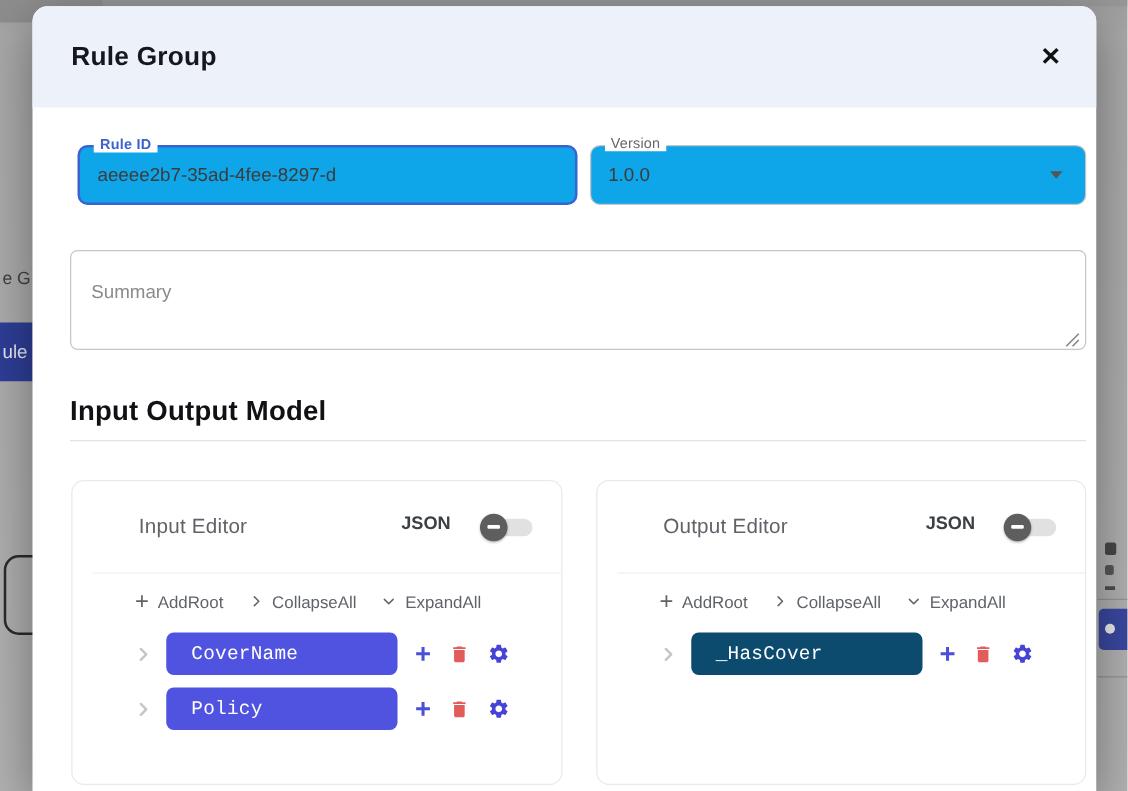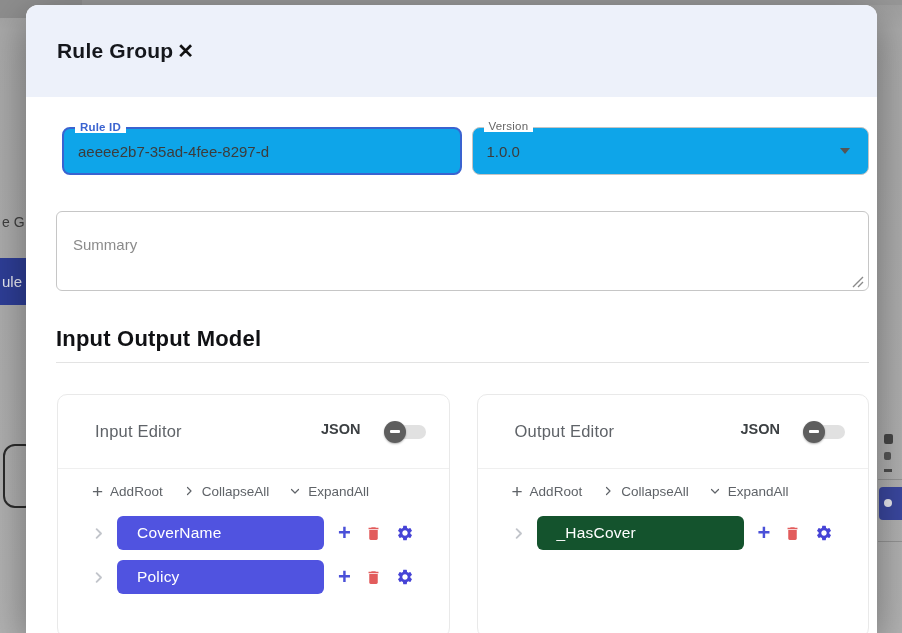--- a/index.html
+++ b/index.html
@@ -19,22 +19,22 @@
   .bd-mark2 { position:absolute; left:884px; top:452px; width:7px; height:8px; background:#565656; border-radius:2px; }
   .bd-dash  { position:absolute; left:884px; top:469px; width:8px; height:3px; background:#4e4e4e; }
   .bd-hline1{ position:absolute; left:878px; top:479px; width:24px; height:1px; background:#939393; }
   .bd-bluefrag { position:absolute; left:879px; top:487px; width:23px; height:33px; background:#3a479f; border-radius:4px 0 0 4px; }
   .bd-bluedot  { position:absolute; left:884px; top:499px; width:8px; height:8px; border-radius:50%; background:#e9e9ef; }
   .bd-hline2{ position:absolute; left:878px; top:541px; width:24px; height:1px; background:#939393; }
 
   
   .modal { position:absolute; left:26px; top:5px; width:851px; height:628px; background:#fff;
            border-radius:12px 12px 0 0; box-shadow:0 12px 42px rgba(0,0,0,.38); }
-  .modal-header { height:92px; background:#EDF1FA; border-radius:12px 12px 0 0;
-                  display:flex; align-items:center; padding:0 24px 0 31px; }
+  .modal-header { height:81px; background:#EDF1FA; border-radius:12px 12px 0 0;
+                  display:flex; align-items:center; justify-content:space-between; padding:0 24px 0 31px; }
   .modal-title { font-size:21px; font-weight:700; color:#15171c; letter-spacing:.2px; }
   .close-btn { border:0; background:transparent; font-size:20px; font-weight:700; color:#111;
                cursor:pointer; line-height:1; padding:4px; }
   .modal-body { padding:0 8px 0 30px; }
 
   
   .fields-row { display:flex; gap:10px; margin:30px 0 0 6px; }
   .field { position:relative; flex:1; height:48px; border:1px solid #C4C4C4; border-radius:8px;
            background:#0ea5e9; display:flex; align-items:center; padding:0 14px; }
   .field-label { position:absolute; top:-8px; left:11px; background:#fff; padding:0 5px;
@@ -55,21 +55,21 @@
                      font-family:"Liberation Sans", sans-serif; }
   textarea.summary::placeholder { color:#8b8b8b; }
   .resize-grip { position:absolute; right:5px; bottom:7px; pointer-events:none; }
 
   
   .section-title { margin-top:31px; font-size:22px; font-weight:700; color:#101114; letter-spacing:.2px; }
   .section-divider { margin-top:10px; border:0; border-top:1px solid #E3E3E3; }
 
   
   .panels { display:flex; gap:27px; margin:31px 0 0 1px; }
-  .panel { flex:1; height:244px; border:1px solid #E9E9E9; border-radius:10px; background:#fff; }
+  .panel { flex:1; height:244px; border:1px solid #E9E9E9; border-radius:10px; background:#fff;padding-left:16px; }
   .panel-header { height:74px; display:flex; align-items:center; justify-content:space-between;
                   padding:0 22px 0 37px; border-bottom:1px solid #EFEFEF; }
   .panel-title { font-size:16.5px; color:#5F6368; letter-spacing:.2px; }
   .json-wrap { display:flex; align-items:flex-start; gap:23px;font-weight:bold; }
   .json-label { font-size:14.5px; color:#3C4043; }
   .switch { position:relative; width:43px; height:22px; cursor:pointer; }
   .switch .track { position:absolute; left:9px; top:4px; width:33px; height:14px; border-radius:7px; background:#E1E1E1; }
   .switch .knob { position:absolute; left:0; top:0; width:22px; height:22px; border-radius:50%;
                   background:#5E5E5E; display:flex; align-items:center; justify-content:center;
                   box-shadow:0 1px 2px rgba(0,0,0,.3); }
@@ -77,23 +77,23 @@
 
   .toolbar { display:flex; align-items:center; padding:13px 16px 8px 34px; gap:20px; }
   .tool-btn { display:flex; align-items:center; gap:7px; border:0; background:transparent; cursor:pointer; }
   .tb-plus { font-size:19px; color:#5F6368; font-weight:400; line-height:1; }
   .tb-text { display:flex; flex-direction:row; font-size:13.5px; color:#5F6368; line-height:1.3; text-align:center; }
   .tb-chev { display:block; }
 
   .tree { padding:7px 0 0 33px; }
   .tree-row { display:flex; align-items:center; margin-bottom:10px; }
   .row-chev { cursor:pointer; margin-right:11px; }
-  .pill { width:207px; height:34px; border:0; border-radius:6px; color:#fff; font-size:15.5px;
+  .pill { width:185px; height:34px; border:0; border-radius:6px; color:#fff; font-size:15.5px;
           display:flex; align-items:center; padding-left:20px; cursor:pointer;
-          font-family:Liberation Sans, sans-serif; letter-spacing:.2px; }
+          font-family:Liberation Mono, monospace; letter-spacing:.2px; }
   .row-ic { border:0; background:transparent; cursor:pointer; display:flex; align-items:center;
             justify-content:center; padding:0; margin-left:14px; }
   .ic-plus { font-size:22px; font-weight:700; color:#4A50D8; line-height:1; }
 </style>
 </head>
 <body>
 
 <div class="bd-topstrip"></div>
 <div class="bd-topleft"></div>
 <div class="bd-text-eg">e G</div>
@@ -256,21 +256,21 @@
               <span>Expand</span>
               <span>All</span>
             </span>
           </button>
         </div>
         <div class="tree">
           <div class="tree-row">
             <svg class="row-chev" width="15" height="15" viewBox="0 0 24 24">
                 <path d="M9 5l7 7-7 7" fill="none" stroke="#C2C5CB" stroke-width="3" stroke-linecap="round" stroke-linejoin="round"></path>
               </svg>
-            <button class="pill" style="background: #14532d;">_HasCover</button>
+            <button class="pill" style="background: #0c4a6e;">_HasCover</button>
             <button class="row-ic ic-plus">+</button>
             <button class="row-ic">
               <svg width="17" height="17" viewBox="0 0 24 24" fill="#E25C5C">
                   <path d="M6 19c0 1.1.9 2 2 2h8c1.1 0 2-.9 2-2V7H6v12zM19 4h-3.5l-1-1h-5l-1 1H5v2h14V4z"></path>
                 </svg>
             </button>
             <button class="row-ic">
               <svg width="18" height="18" viewBox="0 0 24 24" fill="#4643D6">
                   <path d="M19.14 12.94c.04-.3.06-.61.06-.94s-.02-.64-.07-.94l2.03-1.58a.49.49 0 0 0 .12-.61l-1.92-3.32a.488.488 0 0 0-.59-.22l-2.39.96c-.5-.38-1.03-.7-1.62-.94l-.36-2.54a.484.484 0 0 0-.48-.41h-3.84c-.24 0-.43.17-.47.41l-.36 2.54c-.59.24-1.13.57-1.62.94l-2.39-.96c-.22-.08-.47 0-.59.22L2.74 8.87c-.12.21-.08.47.12.61l2.03 1.58c-.05.3-.09.63-.09.94s.02.64.07.94l-2.03 1.58a.49.49 0 0 0-.12.61l1.92 3.32c.12.22.37.29.59.22l2.39-.96c.5.38 1.03.7 1.62.94l.36 2.54c.05.24.24.41.48.41h3.84c.24 0 .44-.17.47-.41l.36-2.54c.59-.24 1.13-.56 1.62-.94l2.39.96c.22.08.47 0 .59-.22l1.92-3.32c.12-.22.07-.47-.12-.61l-2.01-1.58zM12 15.6c-1.98 0-3.6-1.62-3.6-3.6s1.62-3.6 3.6-3.6 3.6 1.62 3.6 3.6-1.62 3.6-3.6 3.6z"></path>
                 </svg>

